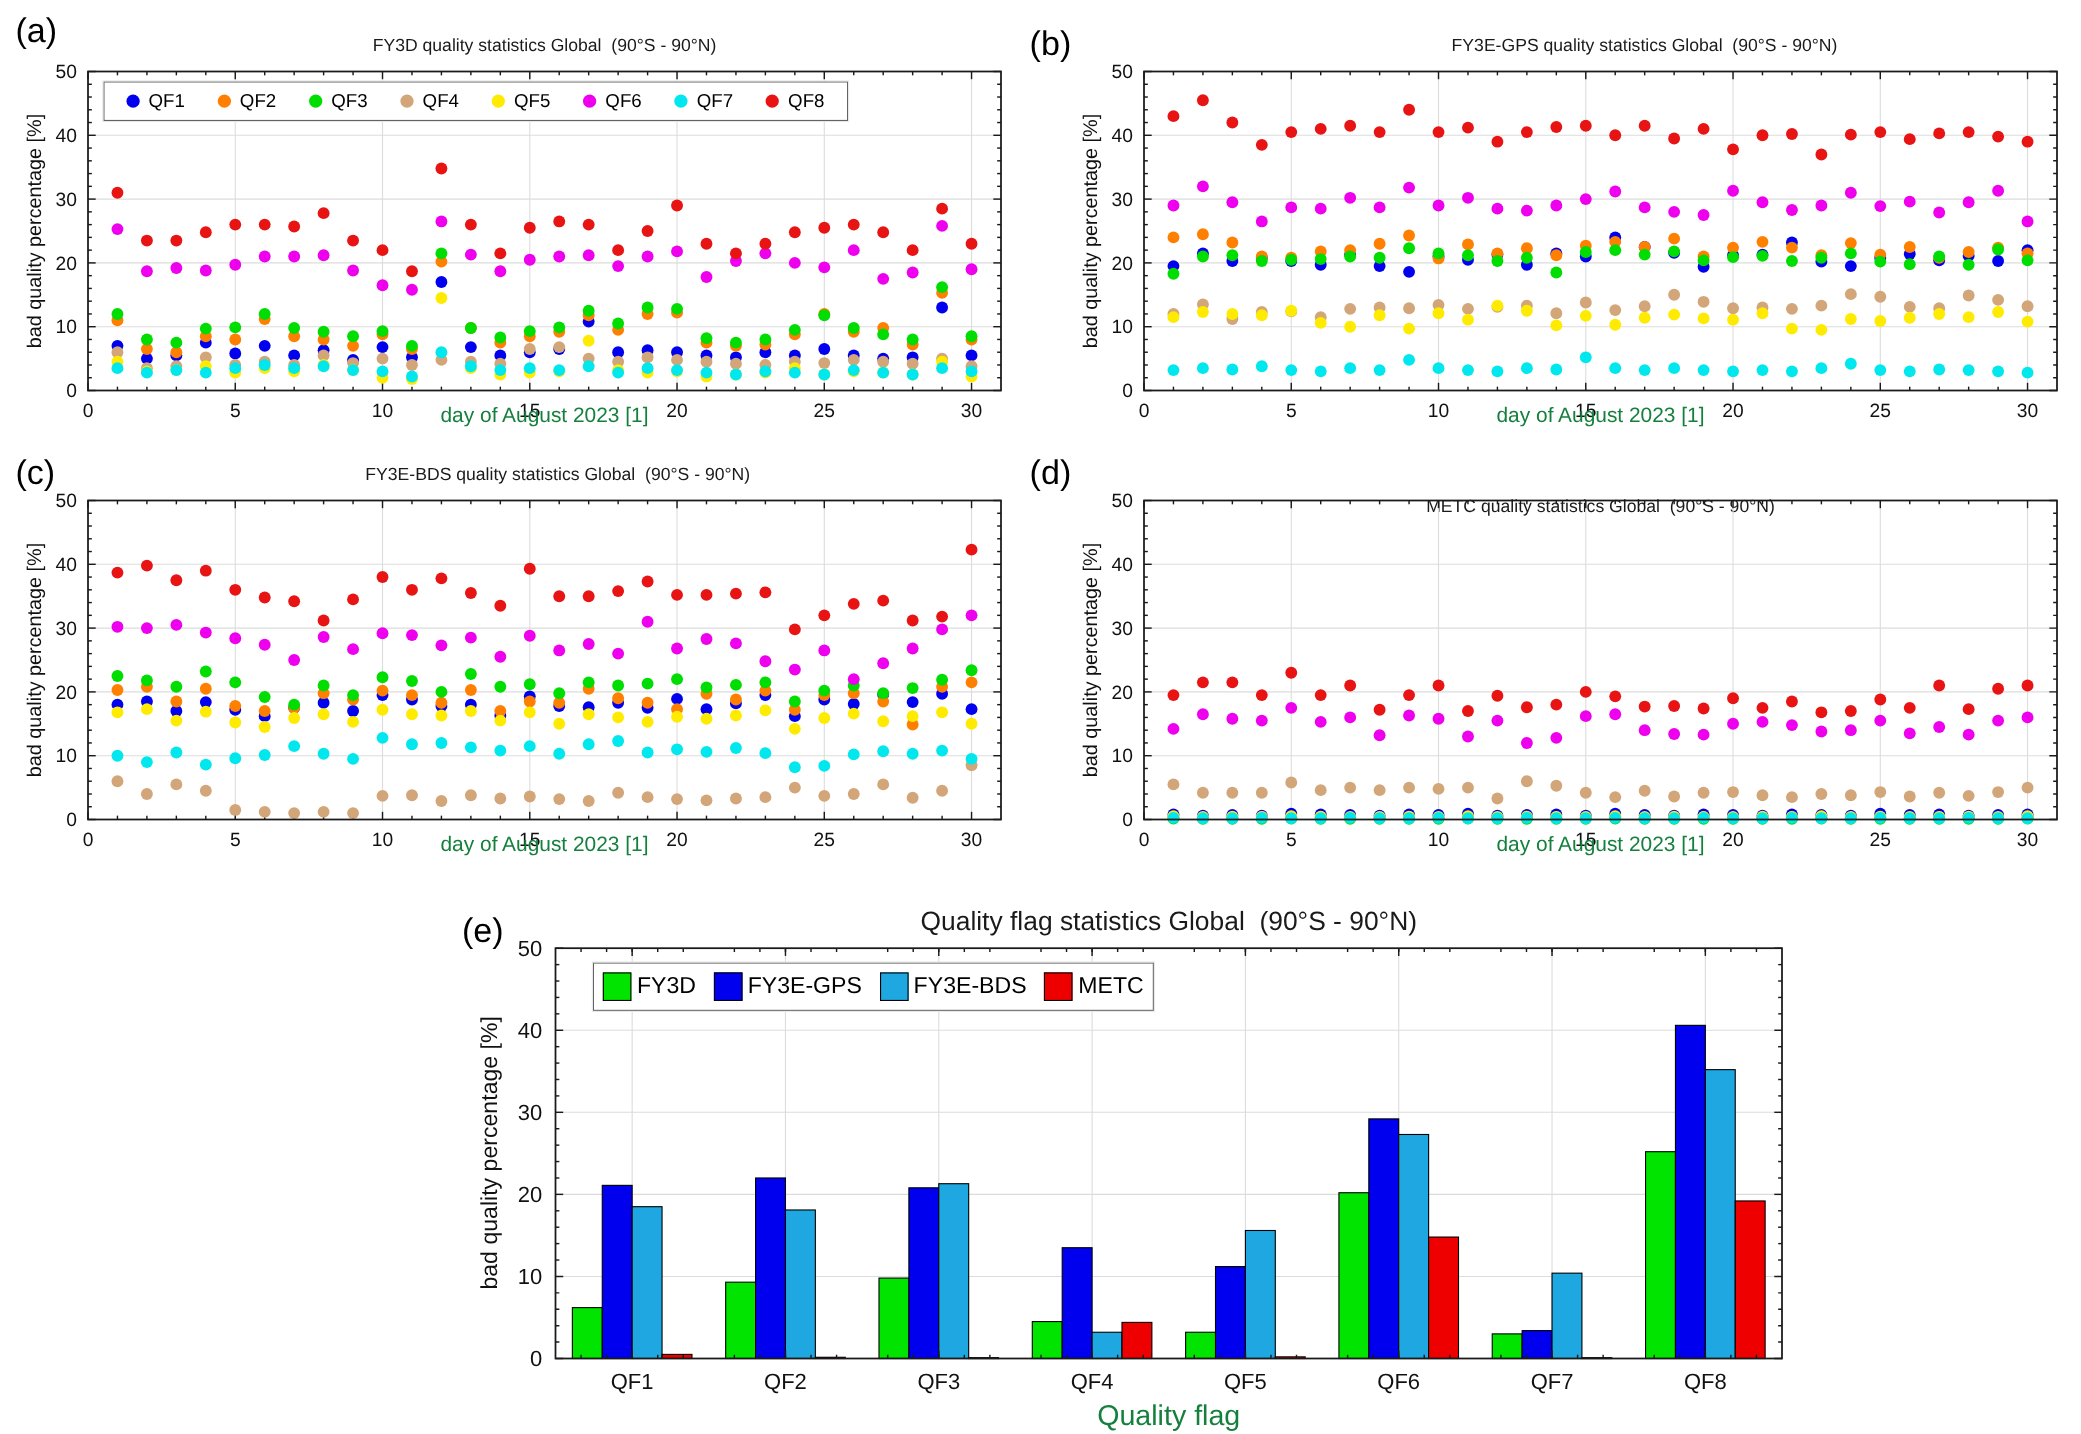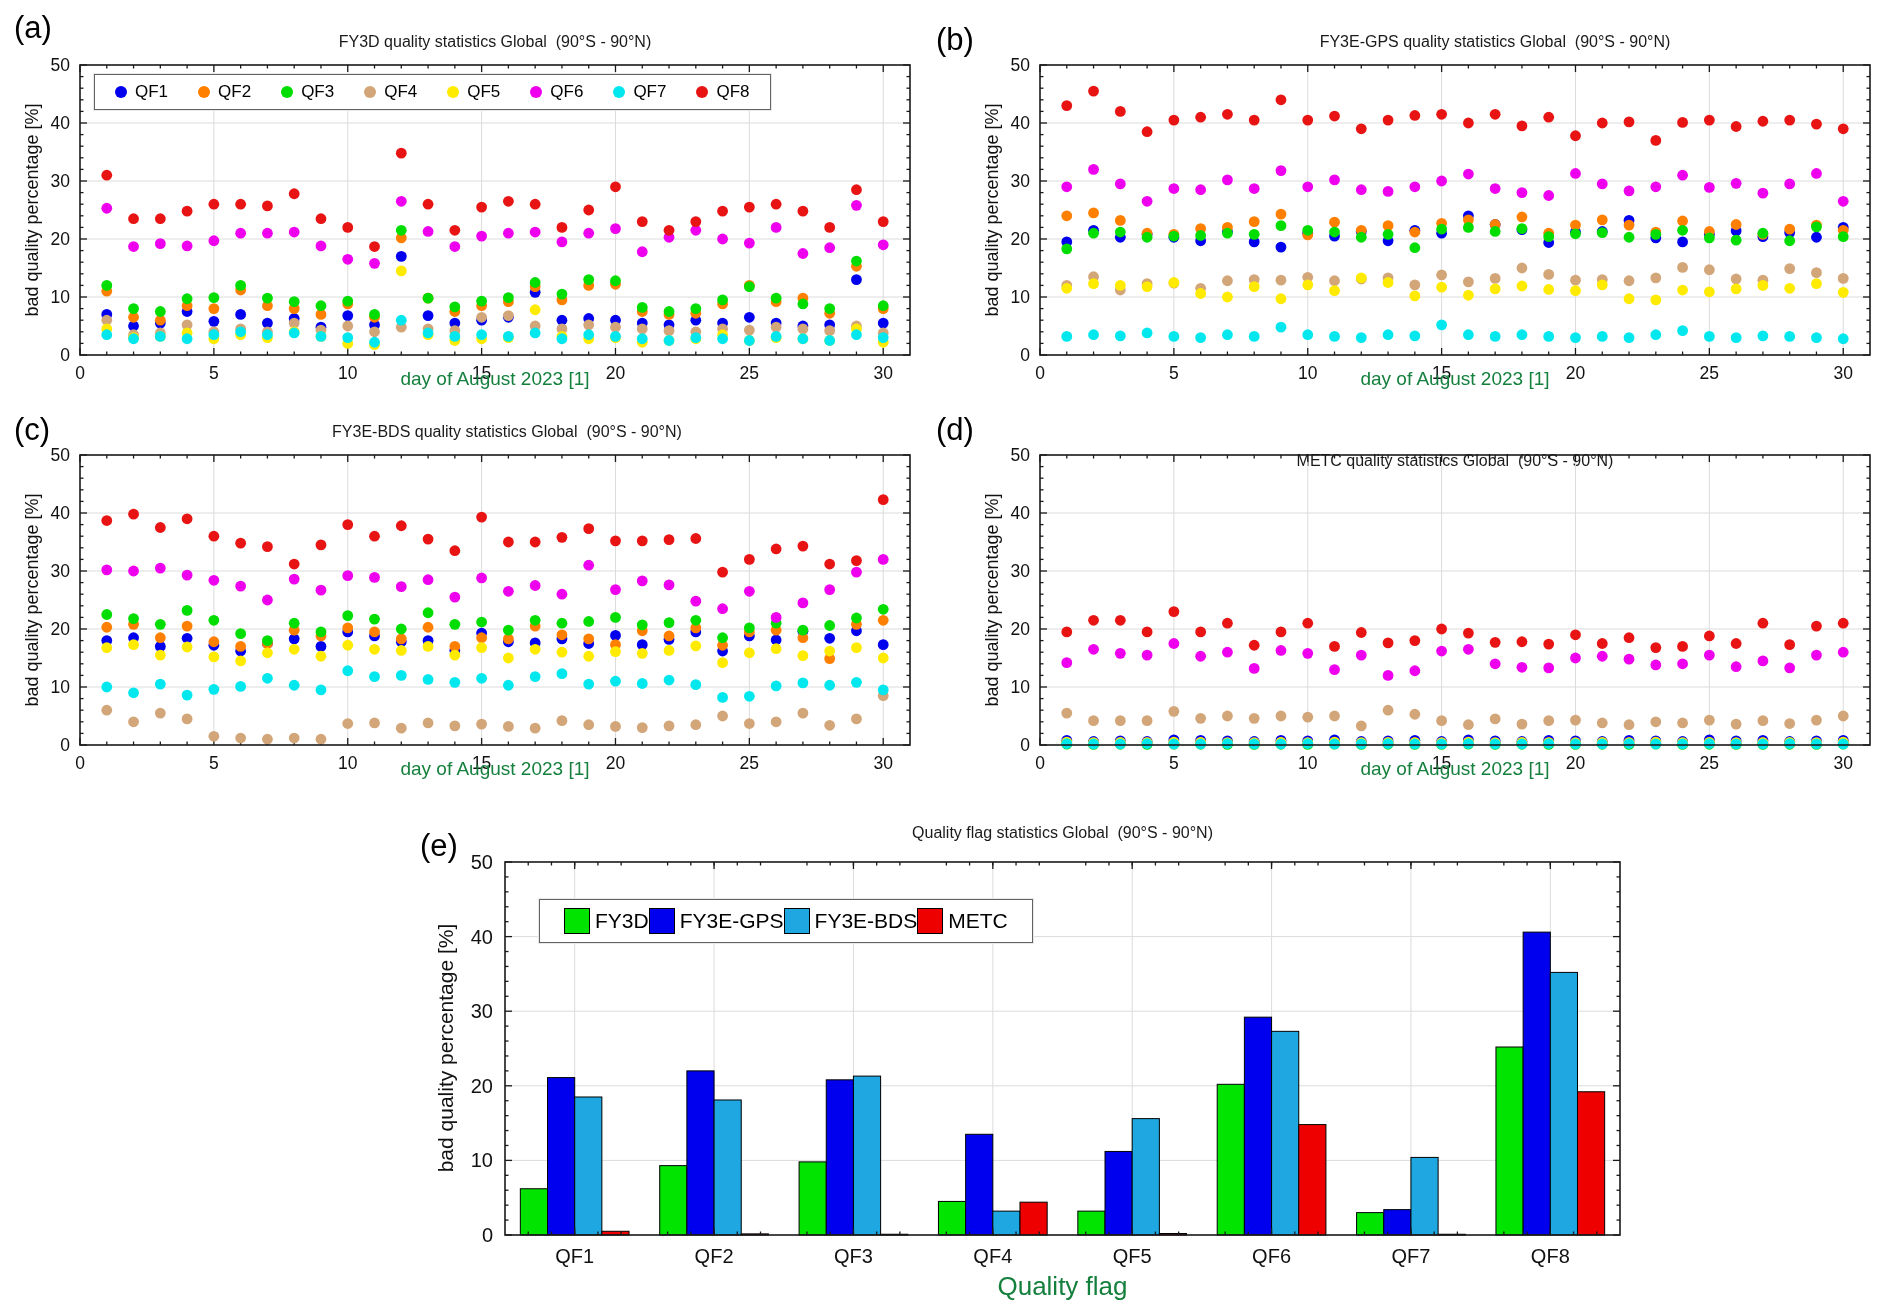--- a/index.html
+++ b/index.html
@@ -1,29 +1,29 @@
 <!DOCTYPE html>
 <html><head>
 <meta charset="utf-8">
 <style>
   html,body{margin:0;padding:0;background:#fff;}
   body{font-family:"Liberation Sans",sans-serif;}
   .fig{position:relative;width:1892px;height:1304px;background:#fff;overflow:hidden;}
   .plabel{position:absolute;font-size:31px;color:#000;}
   .ptitle{position:absolute;font-size:16px;color:#1a1a1a;text-align:center;white-space:pre;}
-  .ptitle.big{font-size:16px;}
+  .ptitle.big{font-size:24px;}
   .ylab{position:absolute;font-size:18px;color:#111;white-space:nowrap;transform:translate(-50%,-50%) rotate(-90deg);}
   .ylab.big{font-size:21px;}
   .xlab{position:absolute;font-size:19px;color:#15803d;text-align:center;white-space:pre;}
   .xlab.big{font-size:26px;}
   .plot{position:absolute;}
   svg{display:block;overflow:visible;}
   .legend{position:absolute;display:flex;align-items:center;background:#fff;border:1px solid #636363;outline:1px solid #e8e8e8;}
   .legend-a{left:14px;top:9px;padding:7px 20px;gap:30px;}
-  .legend-e{left:34px;top:13px;padding:8px 24px;gap:0;margin-top:24px;}
+  .legend-e{left:34px;top:13px;padding:8px 8px;gap:16px;}
   .litem{display:flex;align-items:center;gap:8px;font-size:17px;color:#000;}
   .legend-e .litem{font-size:21px;gap:5px;}
   .ldot{width:12px;height:12px;border-radius:50%;display:inline-block;}
   .lsq{width:26px;height:26px;display:inline-block;border:1px solid #000;box-sizing:border-box;}
 </style>
 </head>
 <body>
 
 <div class="fig">
 

